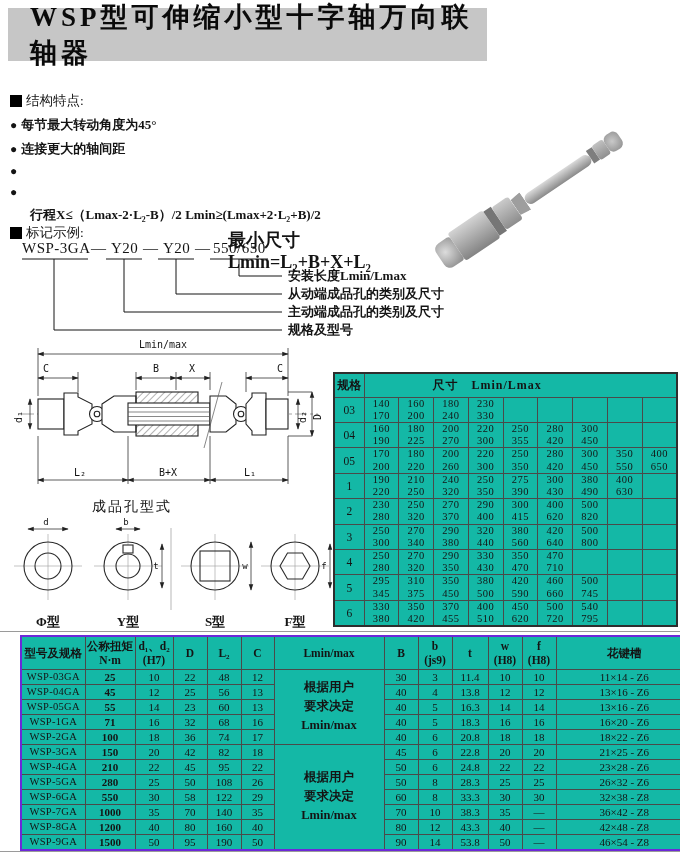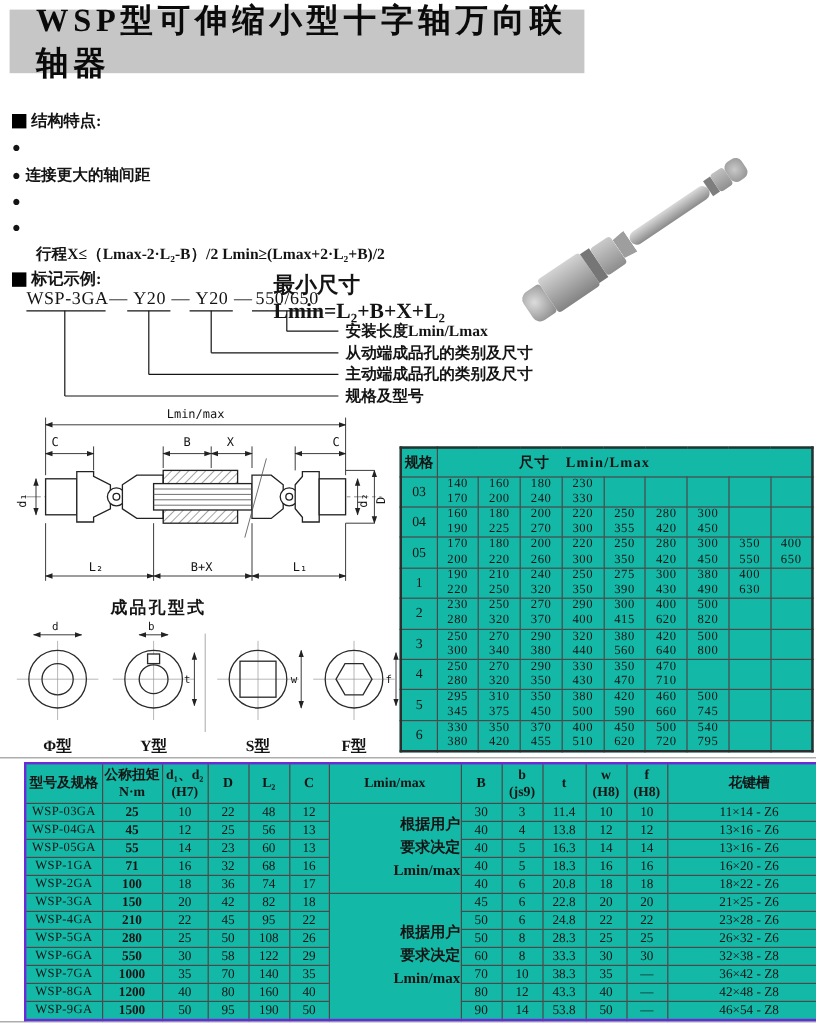--- a/index.html
+++ b/index.html
@@ -10,33 +10,33 @@
     color:#141414; overflow:hidden;
   }
   
   .title-banner {
     position:absolute; left:8px; top:8px; width:479px; height:53px;
     background:#c6c6c6; display:flex; align-items:center; padding-left:22px;
     font-size:27px; font-weight:bold; letter-spacing:4px; color:#0a0a0a;
   }
   
   .features { position:absolute; left:10px; top:92px; width:430px; }
-  .sec-head { display:flex; align-items:center; font-size:13.5px; font-weight:bold;text-align:right; }
+  .sec-head { display:flex; align-items:center; font-size:13.5px; font-weight:normal;text-align:right; }
   .sq { width:12px; height:12px; background:#000; margin-right:4px; flex:0 0 auto; }
   .feat-item { display:flex; align-items:baseline; font-size:13px; font-weight:bold; margin-top:6px; }
   .feat-item .bullet { font-size:12px; margin-right:4px; }
   .formula-row { margin:6px 0 0 20px; font-size:13px; font-weight:bold; }
   .formula-row .f2 { }
   .formula-min { margin:4px 0 0 218px; font-size:18px; font-weight:bold; }
   .marking-head { position:absolute; left:10px; top:224px; }
   
   svg text { fill:#141414; }
   .mark-svg  { position:absolute; left:14px; top:238px; }
   .draw-svg  { position:absolute; left:8px;  top:336px; }
-  .holes-head { position:absolute; left:92px; top:498px; font-size:14px; font-weight:bold; letter-spacing:2px; }
+  .holes-head { position:absolute; left:92px; top:498px; font-size:14px; font-weight:normal; letter-spacing:2px; }
   .holes-svg { position:absolute; left:8px; top:514px; }
   .code-txt { font-family:"Liberation Serif","DejaVu Serif",serif; font-size:15px; letter-spacing:0.5px; }
   .cjk-lab  { font-size:13px; font-weight:bold; }
   .dim-txt  { font-family:"DejaVu Sans Mono",monospace; font-size:10px; }
   .dim-small{ font-family:"DejaVu Sans Mono",monospace; font-size:9px; }
   
   .photo { position:absolute; left:430px; top:112px; width:248px; height:178px; }
   .photo-shaft { position:absolute; left:10px; top:130px; display:flex; align-items:center;
                  transform:rotate(-34deg); transform-origin:left center; }
   .photo-shaft > div { flex:0 0 auto; }
@@ -59,21 +59,21 @@
   .size-table td.pair-cell div { font-size:10.5px; line-height:12.2px; letter-spacing:0.5px; }
   .size-table tbody tr { height:25px; }
   .spec-table { position:absolute; left:20px; top:635px; width:672px; border:2px solid #6d28d9; }
   .spec-table th, .spec-table td { border:1px solid #4a4a4a; text-align:center; padding:0; overflow:hidden; }
   .spec-table th { height:33px; }
   .spec-table th div { line-height:14px; font-size:11.5px; font-weight:bold; }
   .spec-table td { height:15px; font-size:11px; line-height:14px; }
   .spec-table td.model-cell { font-size:10.5px; letter-spacing:0.3px; }
   .spec-table td.torque-cell { font-weight:bold; }
   .spec-table td.note-cell { vertical-align:middle; }
-  .spec-table td.note-cell div { font-size:12.5px; font-weight:bold; line-height:19px;text-align:right; }
+  .spec-table td.note-cell div { font-size:12.5px; font-weight:bold; line-height:19px; }
   
   .rule { position:absolute; left:0; width:680px; height:0; border-top:1px solid #9a9a9a; }
 </style>
 </head>
 <body>
 
 <div class="page">
 
   <div class="title-banner">WSP型可伸缩小型十字轴万向联轴器</div>
 
@@ -91,20 +91,21 @@
     </div>
   </div>
 
   <div class="features">
     <div class="sec-head">
       <span class="sq"></span>
       <span>结构特点:</span>
     </div>
     <div class="feat-item">
       <span class="bullet">●</span>
+      <span>每节最大转动角度为45°</span>
     </div>
     <div class="feat-item">
       <span class="bullet">●</span>
       <span>连接更大的轴间距</span>
     </div>
     <div class="feat-item">
       <span class="bullet">●</span>
     </div>
     <div class="feat-item">
       <span class="bullet">●</span>

